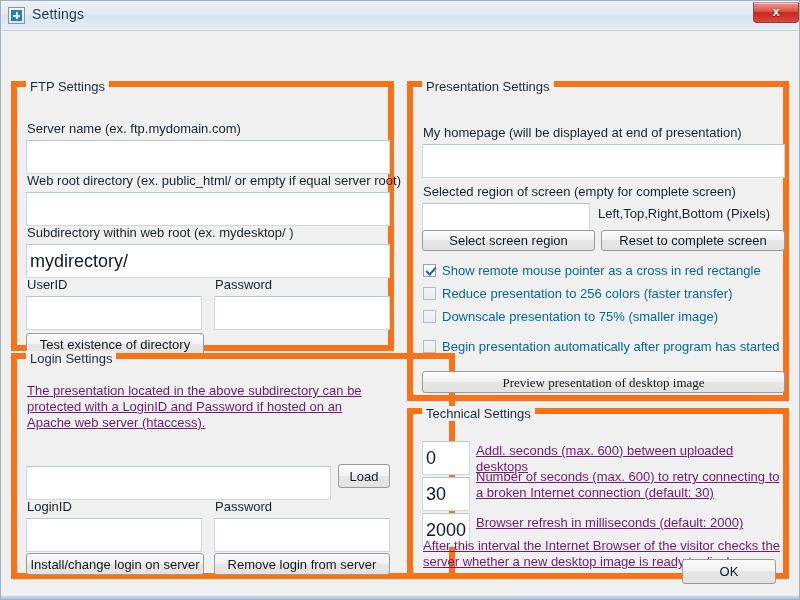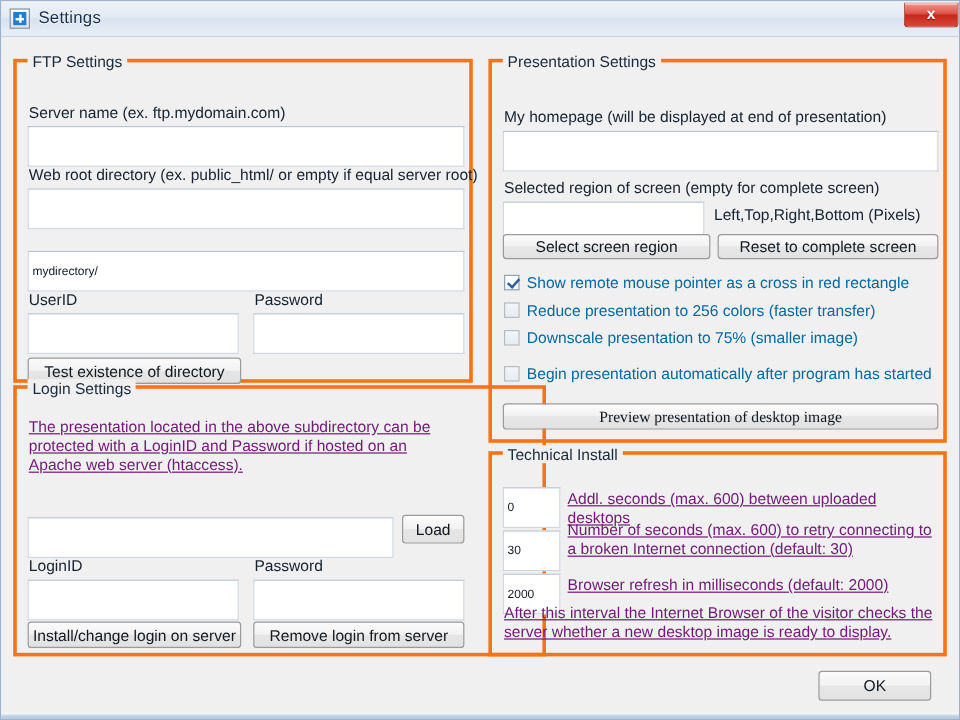--- a/index.html
+++ b/index.html
@@ -102,23 +102,24 @@
   #bottom-frame {
     position: absolute;
     left: 0; top: 593px;
     width: 800px; height: 7px;
     background: linear-gradient(to bottom, #ffffff 0%, #c6d6e6 35%, #b0c4da 70%, #9bb2cc 100%);
   }
 
   
   .groupbox {
     position: absolute;
-    border: 3px solid #f97316;
+    border: 6px solid #f97316;
     box-sizing: border-box;
     background: transparent;
+    margin-top: 32px;
   }
   .groupbox > .legend {
     position: absolute;
     top: -8px; left: 9px;
     background: #f0f0f0;
     padding: 0 4px;
     font-size: 13px;
     color: #1b2a3a;
   }
 
@@ -136,21 +137,21 @@
     line-height: 16px;
     text-decoration: underline;
   }
   .textbox {
     position: absolute;
     box-sizing: border-box;
     background: #ffffff;
     border: 1px solid #cfd8e2;
     border-top-color: #b9c5d2;
     font-family: "Liberation Sans", sans-serif;
-    font-size: 10px;
+    font-size: 18px;
     color: #101820;
     padding: 16px 3px;
     outline: none;
   }
   .btn {
     position: absolute;
     box-sizing: border-box;
     background: linear-gradient(to bottom, #fbfbfb 0%, #f2f2f2 48%, #e6e6e6 50%, #e2e2e2 100%);
     border: 1px solid #9a9a9a;
     border-radius: 3px;
@@ -218,20 +219,21 @@
 
     <div class="groupbox" style="left:10px; top:18px; width:383px; height:270px;">
       <div class="legend">FTP Settings</div>
 
       <div class="lbl" style="left:10px; top:34px;">Server name  (ex.  ftp.mydomain.com)</div>
       <input class="textbox" style="left: 9px; top: 53px; width: 364px; height: 22px;" value="">
 
       <div class="lbl" style="left:10px; top:86px;">Web root directory  (ex.  public_html/  or empty if equal server root)</div>
       <input class="textbox" style="left: 9px; top: 105px; width: 364px; height: 22px;" value="">
 
+      <div class="lbl" style="left:10px; top:138px;">Subdirectory within web root  (ex.  mydesktop/ )</div>
       <input class="textbox" style="left: 9px; top: 157px; width: 364px; height: 22px;" value="mydirectory/">
 
       <div class="lbl" style="left:10px; top:190px;">UserID</div>
       <div class="lbl" style="left:198px; top:190px;">Password</div>
       <input class="textbox" style="left: 9px; top: 209px; width: 176px; height: 22px;" value="">
       <input class="textbox" style="left: 197px; top: 209px; width: 176px; height: 22px;" value="">
 
       <button class="btn" style="left:9px; top:246px; width:178px; height:22px;">Test existence of directory</button>
     </div>
 
@@ -279,21 +281,21 @@
       </div>
       <div class="chk-row" style="left:10px; top:252px;">
         <span class="chk-box"></span>
         <span class="chk-label">Begin presentation automatically after program has started</span>
       </div>
 
       <button class="btn" style="left:9px; top:284px; width:363px; height:22px;font-family:Liberation Serif, serif;">Preview presentation of desktop image</button>
     </div>
 
     <div class="groupbox" style="left:406px; top:345px; width:382px; height:171px;">
-      <div class="legend">Technical Install</div>
+      <div class="legend">Technical Settings</div>
 
       <input class="textbox" style="left: 9px; top: 27px; width: 48px; height: 21px;" value="0">
       <div class="para" style="left:63px; top:29px; width:308px;">Addl. seconds (max. 600) between uploaded desktops</div>
 
       <input class="textbox" style="left: 9px; top: 63px; width: 48px; height: 21px;" value="30">
       <div class="para" style="left:63px; top:55px; width:308px;">Number of seconds (max. 600) to retry connecting to a broken Internet connection (default: 30)</div>
 
       <input class="textbox" style="left: 9px; top: 99px; width: 48px; height: 21px;" value="2000">
       <div class="para" style="left:63px; top:101px; width:308px;">Browser refresh in milliseconds (default: 2000)</div>
 

